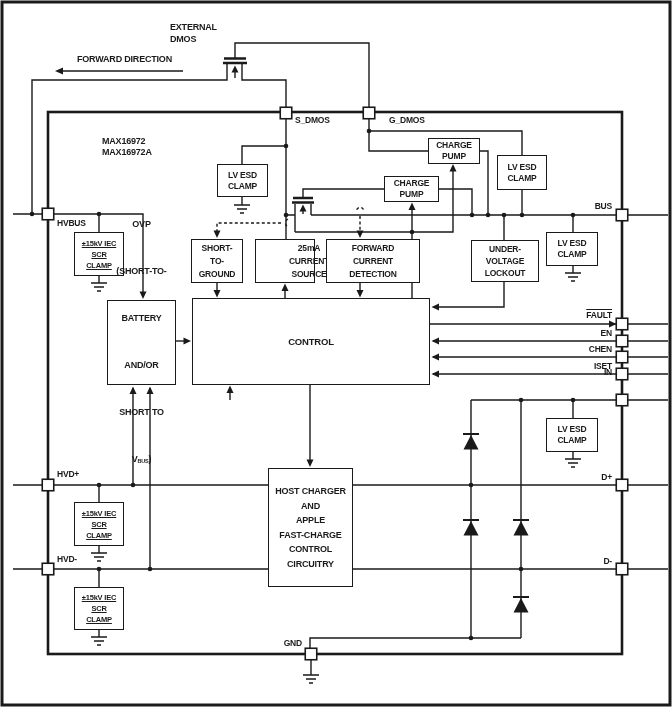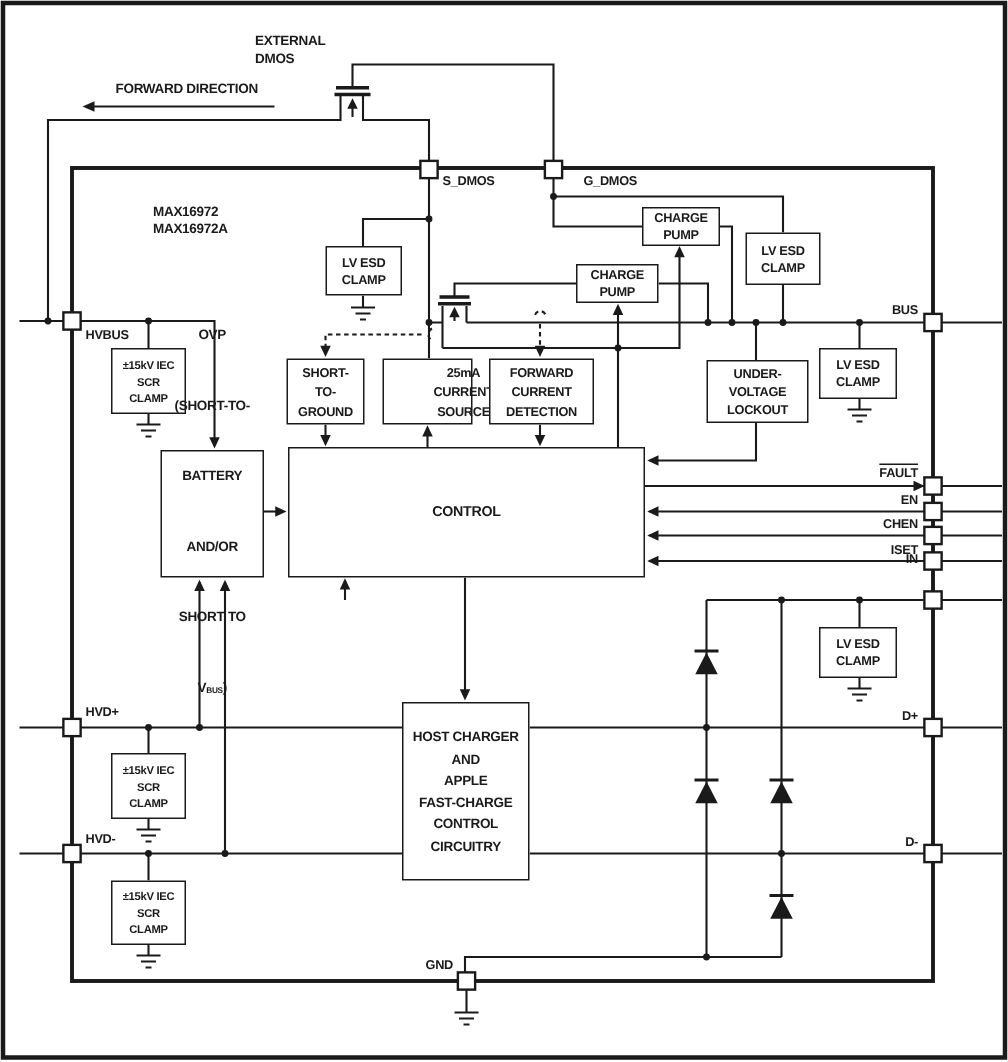--- a/index.html
+++ b/index.html
@@ -20,21 +20,21 @@
   .overline{text-decoration:overline;}
   .box{
     position:absolute;box-sizing:border-box;border:1.4px solid #1a1a1a;background:#fff;
     display:flex;flex-direction:column;justify-content:center;align-items:center;
     text-align:center;font-weight:bold;font-size:8.5px;letter-spacing:-0.2px;color:#1a1a1a;
   }
   .box span{display:block;line-height:11px;}
   .box.lh12 span{line-height:12px;}
   .box.lh13 span{line-height:13px;}
   .box.lh14 span{line-height:14.5px;}
-  .box.f75{font-size:7.5px;}
+  .box.f75{font-size:7.5px;text-decoration:underline;}
   .box.f9{font-size:9px;}
   .box.f95{font-size:9.5px;}
   .sub{display:inline !important;font-size:5.5px;vertical-align:-1px;}
   .inl{display:inline !important;}
 </style>
 </head>
 <body>
 
 <div class="stage">
 
@@ -334,21 +334,21 @@
 <div class="box lh13" style="left:191px;top:239px;width:52px;height:44px;">
   <span>SHORT-</span>
       <span>TO-</span>
       <span>GROUND</span>
 </div>
 <div class="box lh13" style="left:255px;top:239px;width:60px;height:44px;padding-left:48px;">
   <span>25mA</span>
       <span>CURRENT</span>
       <span>SOURCE</span>
 </div>
-<div class="box lh13" style="left:326px;top:239px;width:70px;height:44px;">
+<div class="box lh13" style="left:326px;top:239px;width:94px;height:44px;">
   <span>FORWARD</span>
       <span>CURRENT</span>
       <span>DETECTION</span>
 </div>
 <div class="box lh12" style="left:471px;top:240px;width:68px;height:42px;">
   <span>UNDER-</span>
       <span>VOLTAGE</span>
       <span>LOCKOUT</span>
 </div>
 <div class="box f95" style="left:192px;top:298px;width:238px;height:87px;">

